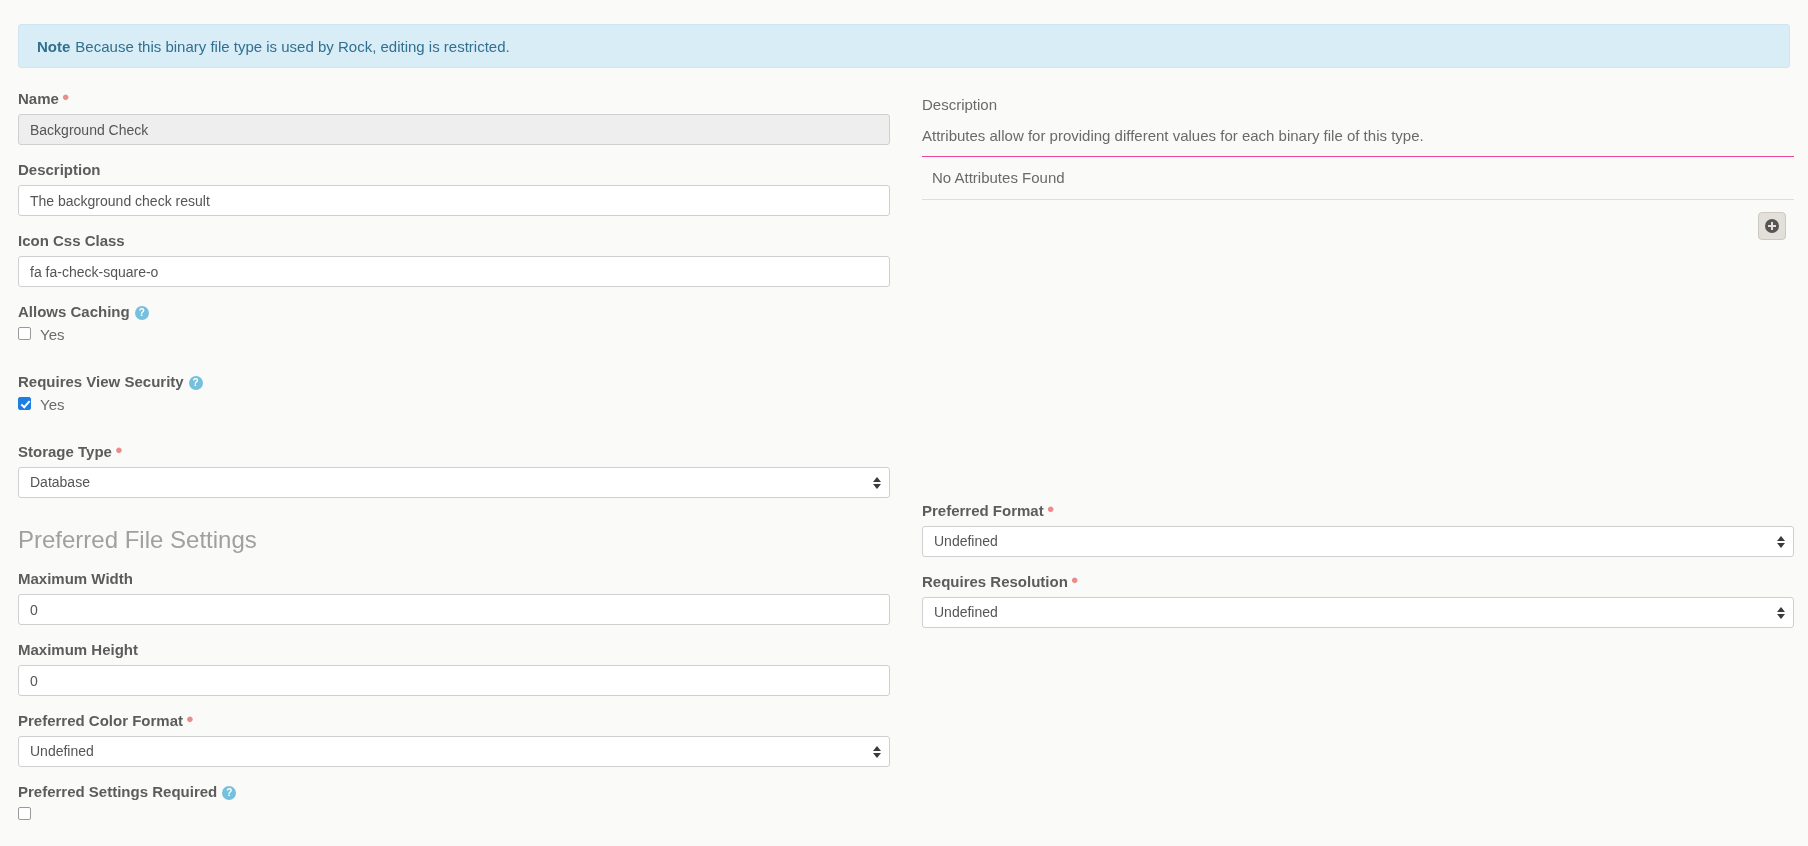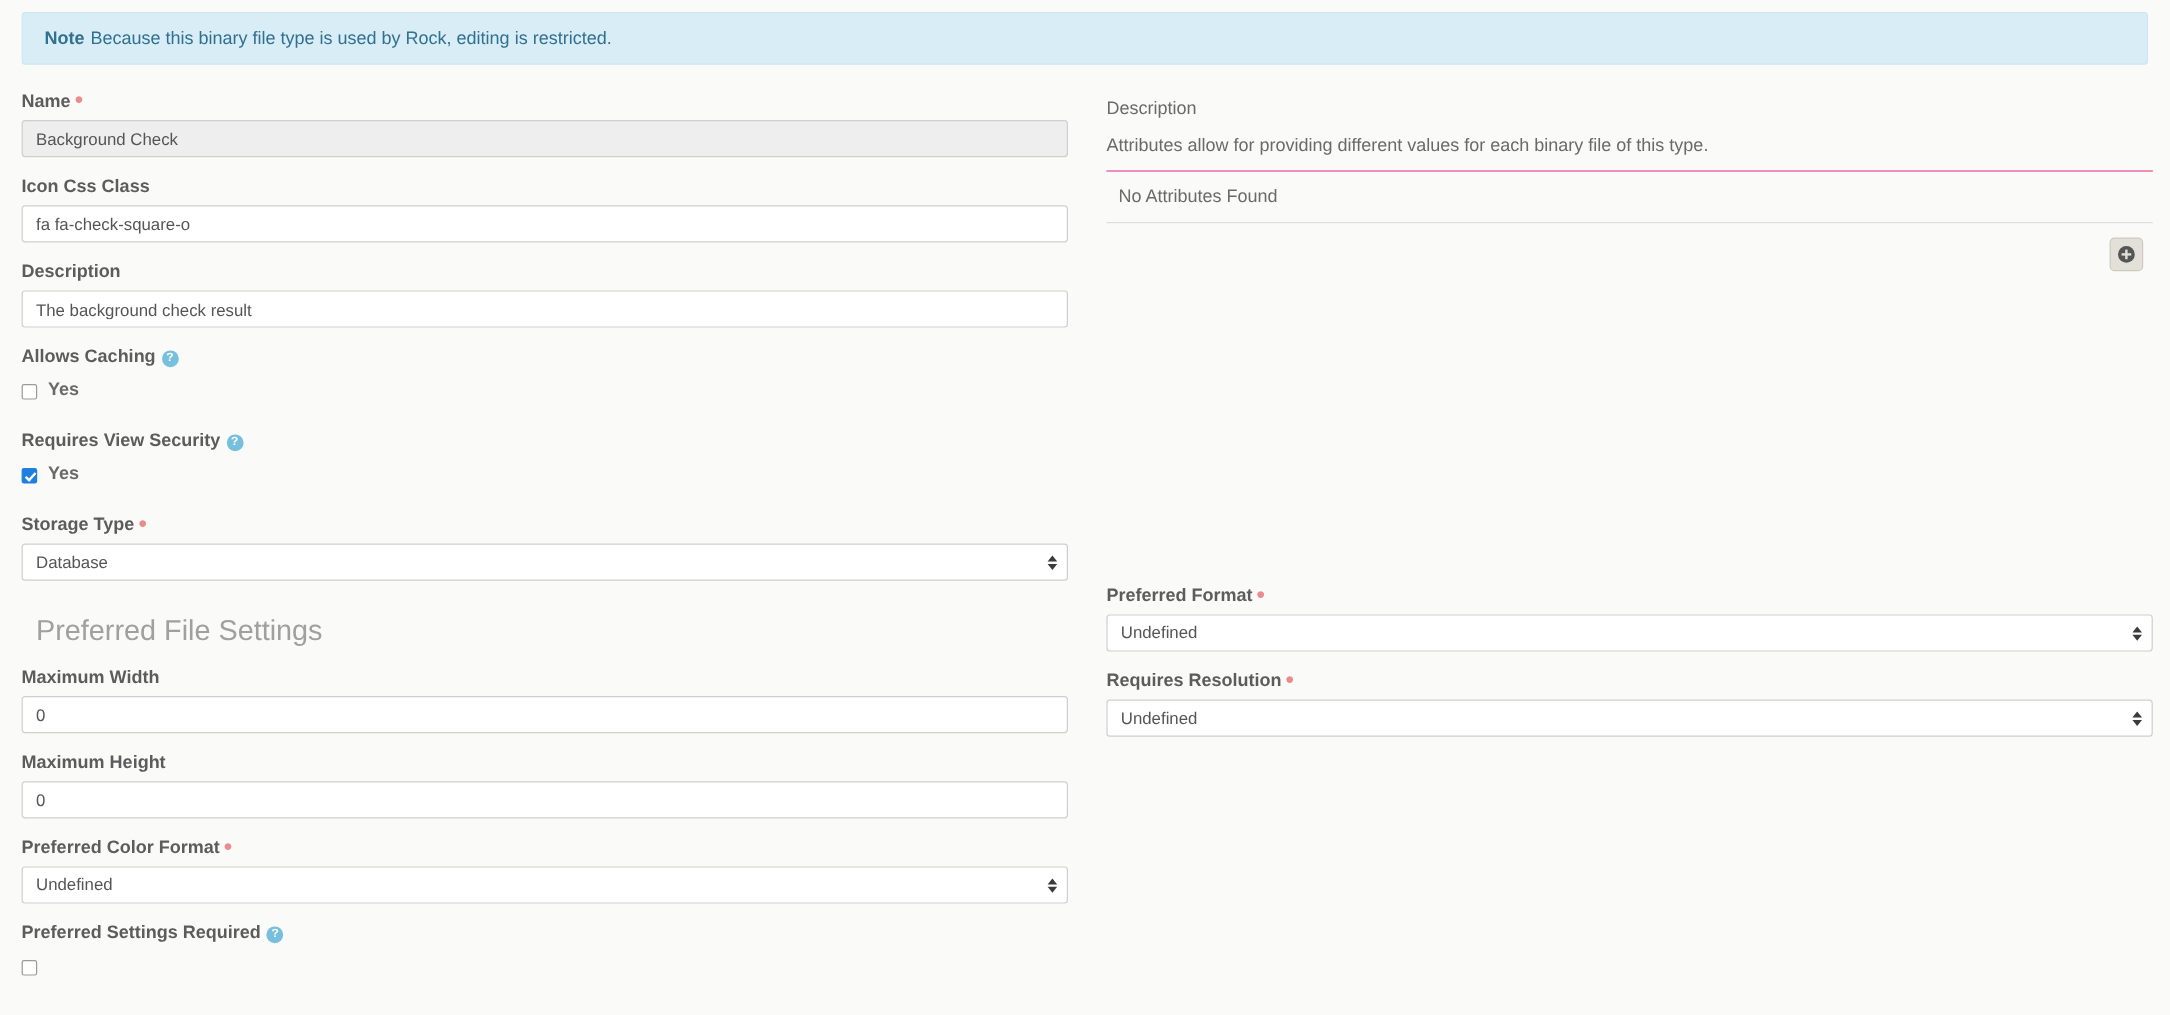--- a/index.html
+++ b/index.html
@@ -10,21 +10,21 @@
     height: 846px;
     background: #fafaf9;
     font-family: "Liberation Sans", sans-serif;
     overflow: hidden;
   }
   .page {
     position: relative;
     width: 1808px;
     height: 846px;
     background: #fafaf9;
-    padding: 10px 18px 0 18px;
+    padding: 24px 18px 0 18px;
   }
 
   
   .alert-note {
     background: #d9edf7;
     border: 1px solid #cfe6f2;
     border-radius: 3px;
     color: #31708f;
     font-size: 15px;
     line-height: 1.4;
@@ -127,24 +127,23 @@
     width: 0; height: 0;
     border-left: 4px solid transparent;
     border-right: 4px solid transparent;
   }
   .arrow-up { border-bottom: 5px solid #3b3b3b; }
   .arrow-down { border-top: 5px solid #3b3b3b; }
 
   
   .checkbox-row {
     display: flex;
-    align-items: flex-end;
+    align-items: flex-start;
     height: 20px;
     margin-top: 2px;
-    font-weight: bold;
   }
   .cbox {
     width: 13px;
     height: 13px;
     border: 1px solid #9a9a9a;
     border-radius: 2px;
     background: #ffffff;
     margin-right: 9px;
     flex: 0 0 13px;
     position: relative;
@@ -170,21 +169,21 @@
     color: #6a6a6a;
     line-height: 16px;
     cursor: pointer;
   }
 
   
   .section-heading {
     font-size: 24px;
     font-weight: normal;
     color: #a0a0a0;
-    margin: 28px 0 16px 12px;
+    margin: 28px 0 16px 0;
     line-height: 28px;
   }
 
   
   .attr-label {
     font-size: 15px;
     color: #6a6a6a;
     margin: 6px 0 12px 0;
     line-height: 18px;
   }
@@ -257,27 +256,27 @@
     <div class="col-left">
 
       <div class="form-group">
         <label class="control-label">
           <span>Name</span><span class="req-star">●</span>
         </label>
         <input class="form-control is-disabled" type="text" disabled="" value="Background Check" style="">
       </div>
 
       <div class="form-group">
+        <label class="control-label">Description</label>
+        <input class="form-control" type="text" value="The background check result" style="">
+      </div>
+
+      <div class="form-group">
         <label class="control-label">Icon Css Class</label>
         <input class="form-control" type="text" value="fa fa-check-square-o" style="">
-      </div>
-
-      <div class="form-group">
-        <label class="control-label">Description</label>
-        <input class="form-control" type="text" value="The background check result" style="">
       </div>
 
       <div class="form-group">
         <label class="control-label">
           <span>Allows Caching</span><span class="help-icon">?</span>
         </label>
         <div class="checkbox-row">
           <span class="cbox"></span>
           <span class="cbox-label">Yes</span>
         </div>

